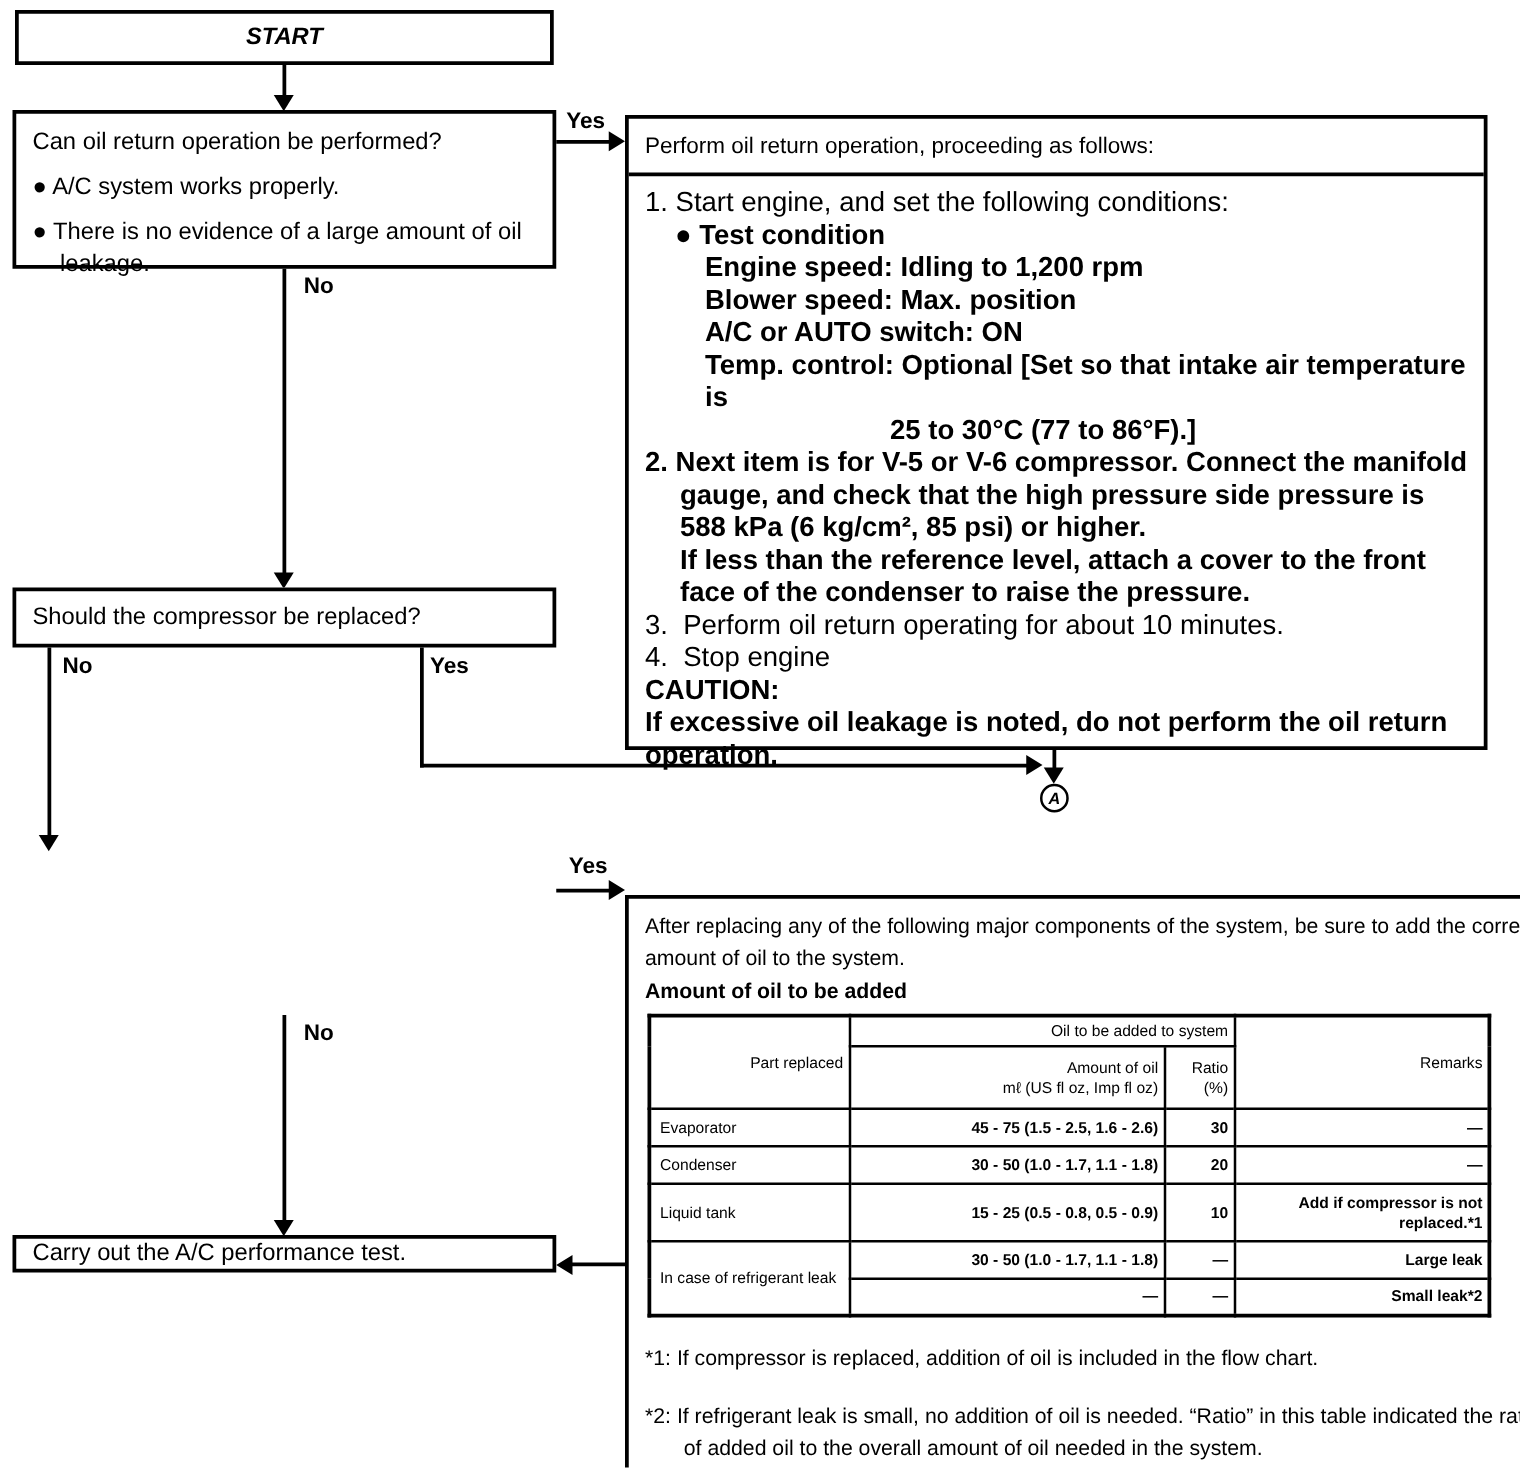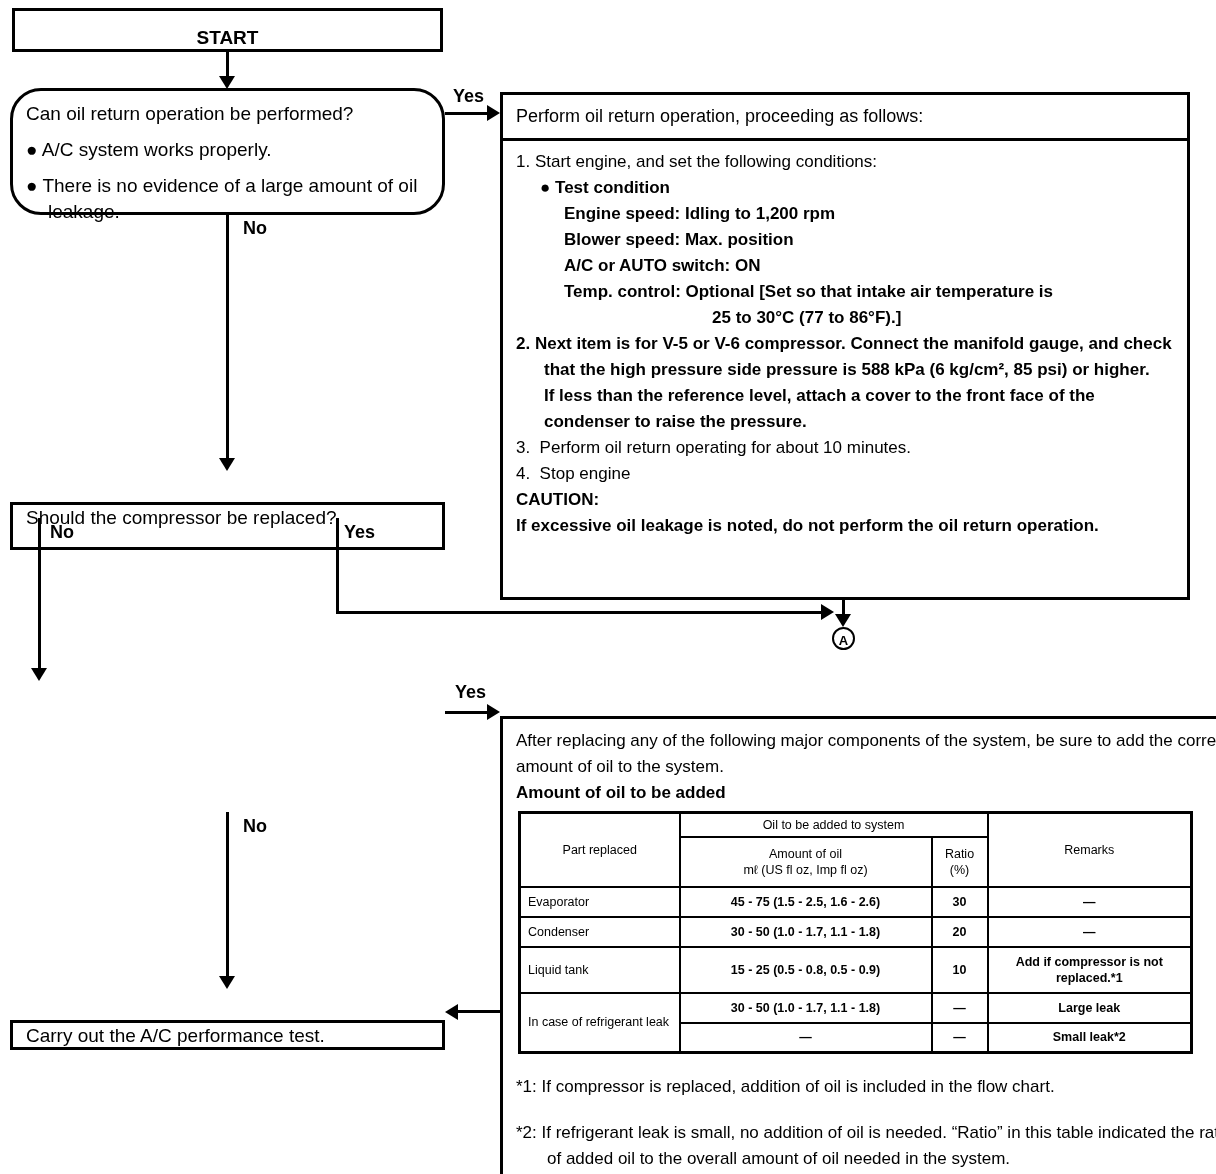--- a/index.html
+++ b/index.html
@@ -9,53 +9,53 @@
     -webkit-font-smoothing:antialiased;
   }
   .box{position:absolute;border:3px solid #000;background:#fff;box-sizing:border-box;}
   .vline{position:absolute;width:3px;background:#000;}
   .hline{position:absolute;height:3px;background:#000;}
   .ah{position:absolute;width:0;height:0;}
   .ah-down{border-left:8px solid transparent;border-right:8px solid transparent;border-top:13px solid #000;}
   .ah-right{border-top:8px solid transparent;border-bottom:8px solid transparent;border-left:13px solid #000;}
   .ah-left{border-top:8px solid transparent;border-bottom:8px solid transparent;border-right:13px solid #000;}
   .lbl{position:absolute;font-weight:700;font-size:18px;}
-  .center-flex{display:flex;align-items:flex-end;justify-content:center;}
-  .vcenter-flex{display:flex;align-items:flex-start;margin-top:32px;}
+  .center-flex{display:flex;align-items:center;justify-content:center;font-style:italic;}
+  .vcenter-flex{display:flex;align-items:center;}
   .b{font-weight:700;}
   
   .dtext{font-size:19px;line-height:26px;white-space:pre-wrap;}
   #d1{padding:10px 13px;}
   #d2{padding-left:13px;font-size:19px;}
   #d3{padding:11px 13px;}
   #d4{padding-left:13px;font-size:19px;}
   .hang{padding-left:22px;text-indent:-22px;margin-top:10px;}
   
   #rb1-title{padding:11px 13px;border-bottom:3px solid #000;font-size:18px;}
-  #rb1-body{padding:8px 13px 0 13px;font-size:17px;line-height:26px;}
+  #rb1-body{padding:8px 13px 0 13px;font-size:22px;line-height:26px;}
   .l{white-space:pre-wrap;}
   .ind1{padding-left:24px;}
   .ind2{padding-left:48px;}
   .indc{padding-left:196px;}
   .hang2{padding-left:28px;text-indent:-28px;}
   .ind2b{padding-left:28px;}
   
   #connector-a{
     position:absolute;left:832px;top:627px;width:23px;height:23px;
     border:2.5px solid #000;border-radius:50%;box-sizing:border-box;
     font-size:13px;font-weight:700;
   }
   
   #rb2{padding:9px 13px;}
   #rb2 .intro{font-size:17px;line-height:26px;}
   #rb2 .tbl-title{font-size:17px;font-weight:700;line-height:26px;}
   table.oil{border-collapse:collapse;border:3px solid #000;margin-top:5px;margin-left:2px;}
   table.oil th,table.oil td{
     border:2px solid #000;padding:1px 4px;font-size:12.5px;line-height:16px;
-    text-align:center;vertical-align:middle;font-weight:400;box-sizing:border-box;
+    text-align:right;vertical-align:middle;font-weight:400;box-sizing:border-box;
   }
   table.oil .col-part{width:160px;}
   table.oil .col-amount{width:252px;}
   table.oil .col-ratio{width:56px;border-radius:10px;}
   table.oil .col-remarks{width:204px;}
   table.oil td.part{text-align:left;white-space:nowrap;padding-left:7px;}
   table.oil .h-group{height:24px;}
   table.oil .h-sub{height:50px;}
   table.oil tr.r-norm td{height:30px;}
   table.oil tr.r-tall td{height:46px;}
@@ -68,21 +68,21 @@
 
 <div id="canvas">
 
   <div class="box center-flex" id="start-box" style="left:12px;top:8px;width:431px;height:44px;">
     <span class="b" style="font-size:19px;">START</span>
   </div>
 
   <div class="vline" style="left:226px;top:52px;height:26px;"></div>
   <div class="ah ah-down" style="left:219px;top:76px;"></div>
 
-  <div class="box" id="d1" style="left:10px;top:88px;width:435px;height:127px;border-radius:31px;">
+  <div class="box" id="d1" style="left:10px;top:88px;width:435px;height:127px;">
     <div class="dtext">Can oil return operation be performed?</div>
     <div class="dtext hang"><span>●</span> <span>A/C system works properly.</span></div>
     <div class="dtext hang"><span>●</span> <span>There is no evidence of a large amount of oil leakage.</span></div>
   </div>
 
   <div class="lbl" style="left:453px;top:86px;">Yes</div>
   <div class="hline" style="left:445px;top:112px;width:44px;"></div>
   <div class="ah ah-right" style="left:487px;top:105px;"></div>
 
   <div class="lbl" style="left:243px;top:218px;">No</div>

